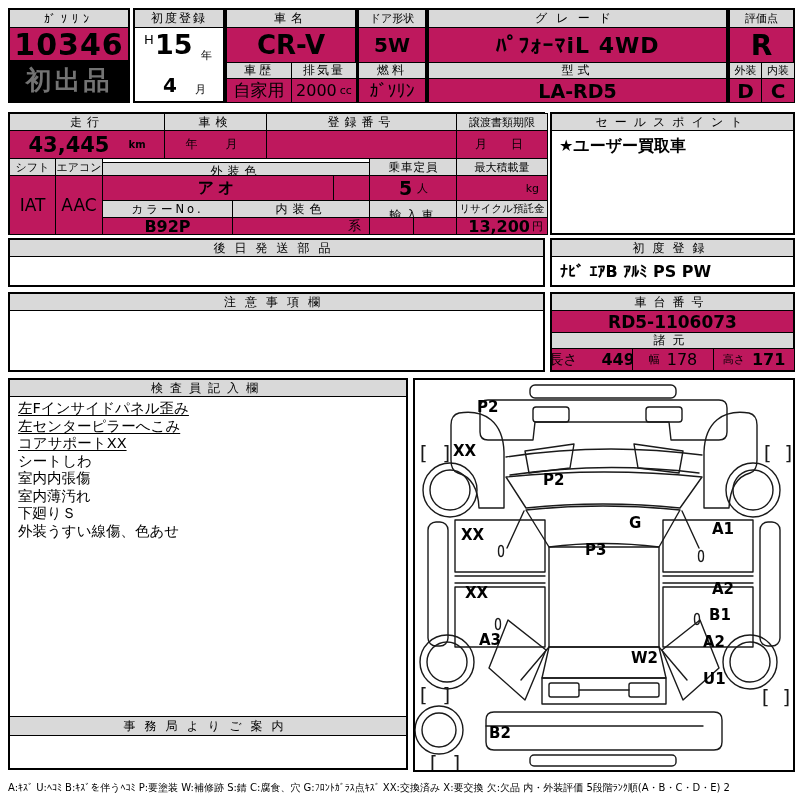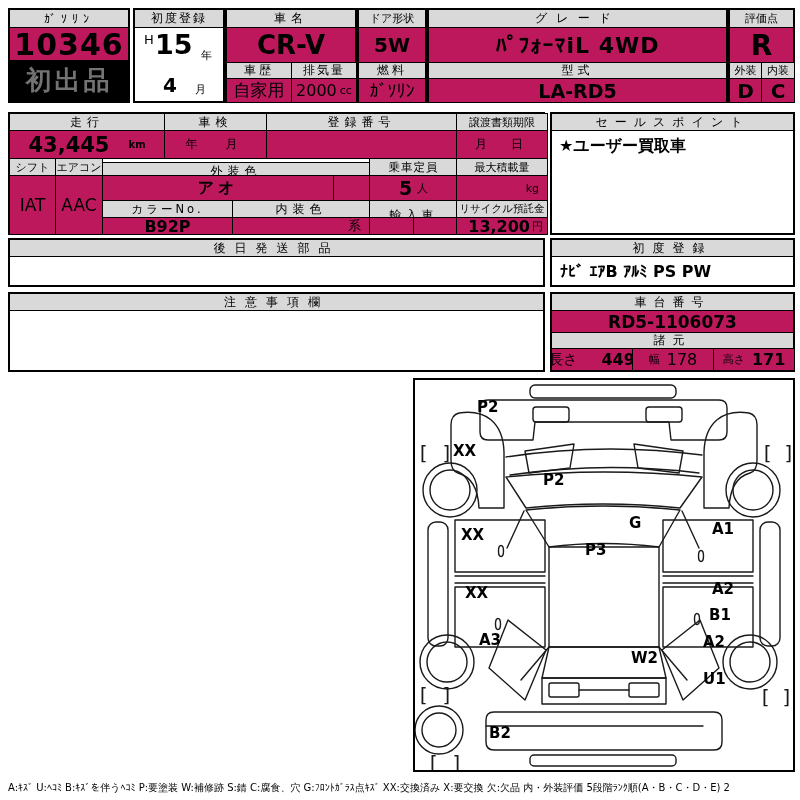--- a/index.html
+++ b/index.html
@@ -158,20 +158,35 @@
     <div class="cell" style="left:80px;top:54px;width:82px;height:23px">
         <span style="font-size:11px;margin-right:7px">幅</span>
         <span style="font-size:16px;font-weight:400">178</span>
       </div>
     <div class="cell" style="left:161px;top:54px;width:82px;height:23px">
         <span style="font-size:11px;margin-right:7px">高さ</span>
         <span style="font-size:16px;font-weight:600">171</span>
       </div>
   </div>
 
+  <div class="panel" style="left:8px;top:378px;width:400px;height:392px">
+    <div class="hdr" style="left:-1px;top:-1px;width:398px;height:18px;letter-spacing:7px">検査員記入欄</div>
+    <div class="notes">
+      <div class="ul">左Fインサイドパネル歪み</div>
+      <div class="ul">左センターピラーへこみ</div>
+      <div class="ul">コアサポートXX</div>
+      <div>シートしわ</div>
+      <div>室内内張傷</div>
+      <div>室内薄汚れ</div>
+      <div>下廻りＳ</div>
+      <div>外装うすい線傷、色あせ</div>
+    </div>
+    <div class="hdr" style="left:-1px;top:336px;width:398px;height:20px;letter-spacing:9px">事務局よりご案内</div>
+    <div class="abs" style="left:6px;top:360px;font-size:14px"></div>
+  </div>
 
   <div class="panel" style="left:413px;top:378px;width:382px;height:394px">
     <svg width="378" height="390" viewBox="0 0 378 390">
       <g fill="none" stroke="#1a1a1a" stroke-width="1.4" stroke-linejoin="round" stroke-linecap="round">
 
         <rect x="115" y="5" width="146" height="13" rx="5"></rect>
 
         <path d="M 73 20 H 304 Q 312 20 312 28 V 52 Q 312 60 304 60 H 256 L 254 42 H 120 L 118 60 H 73 Q 65 60 65 52 V 28 Q 65 20 73 20 Z"></path>
         <rect x="118" y="27" width="36" height="15" rx="3"></rect>
         <rect x="231" y="27" width="36" height="15" rx="3"></rect>

